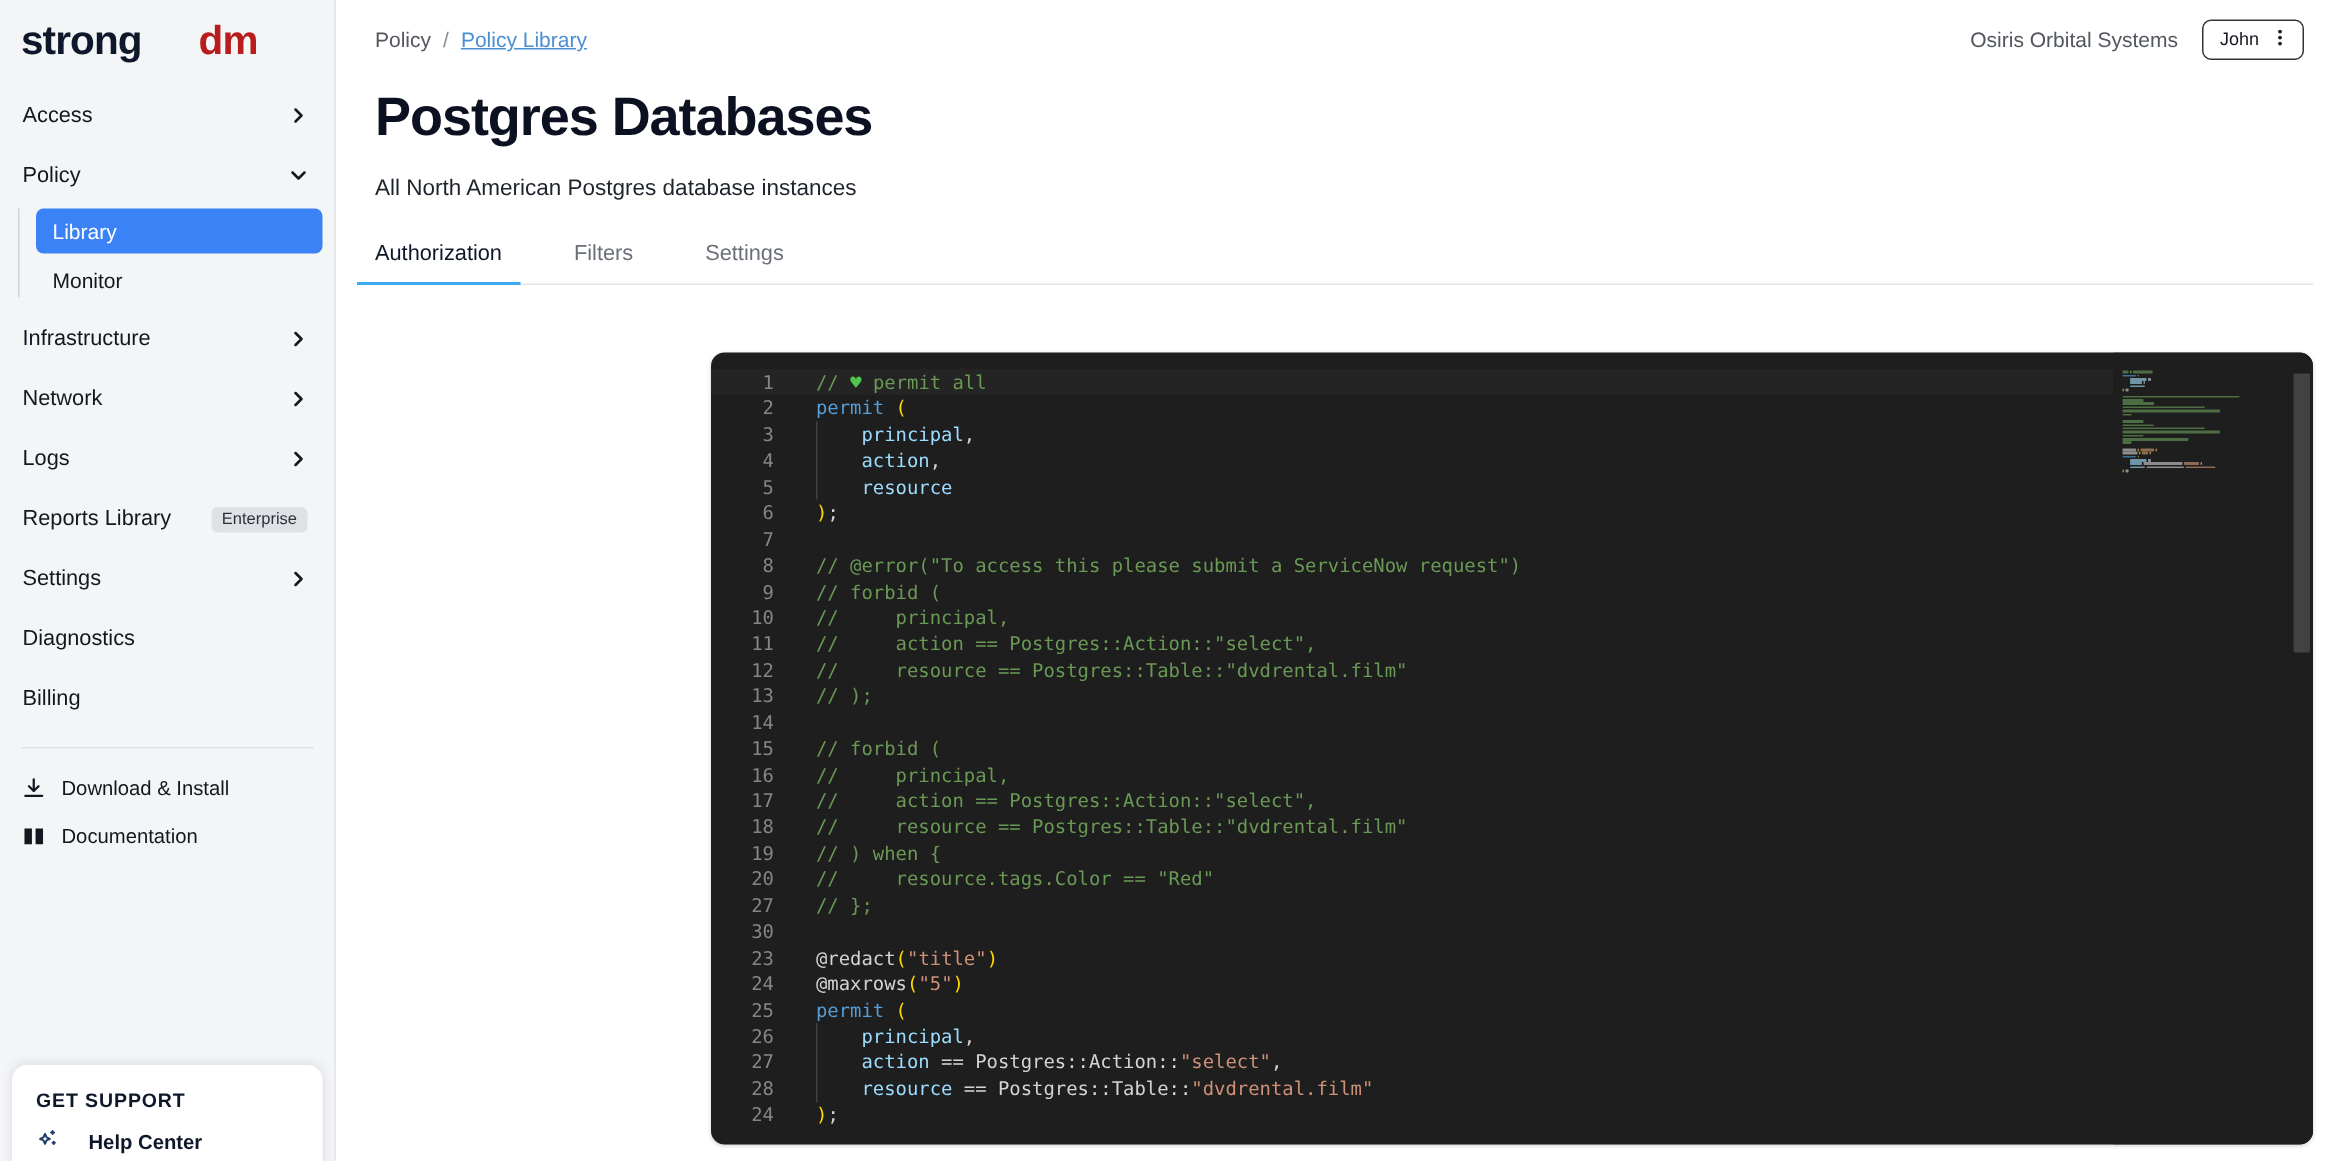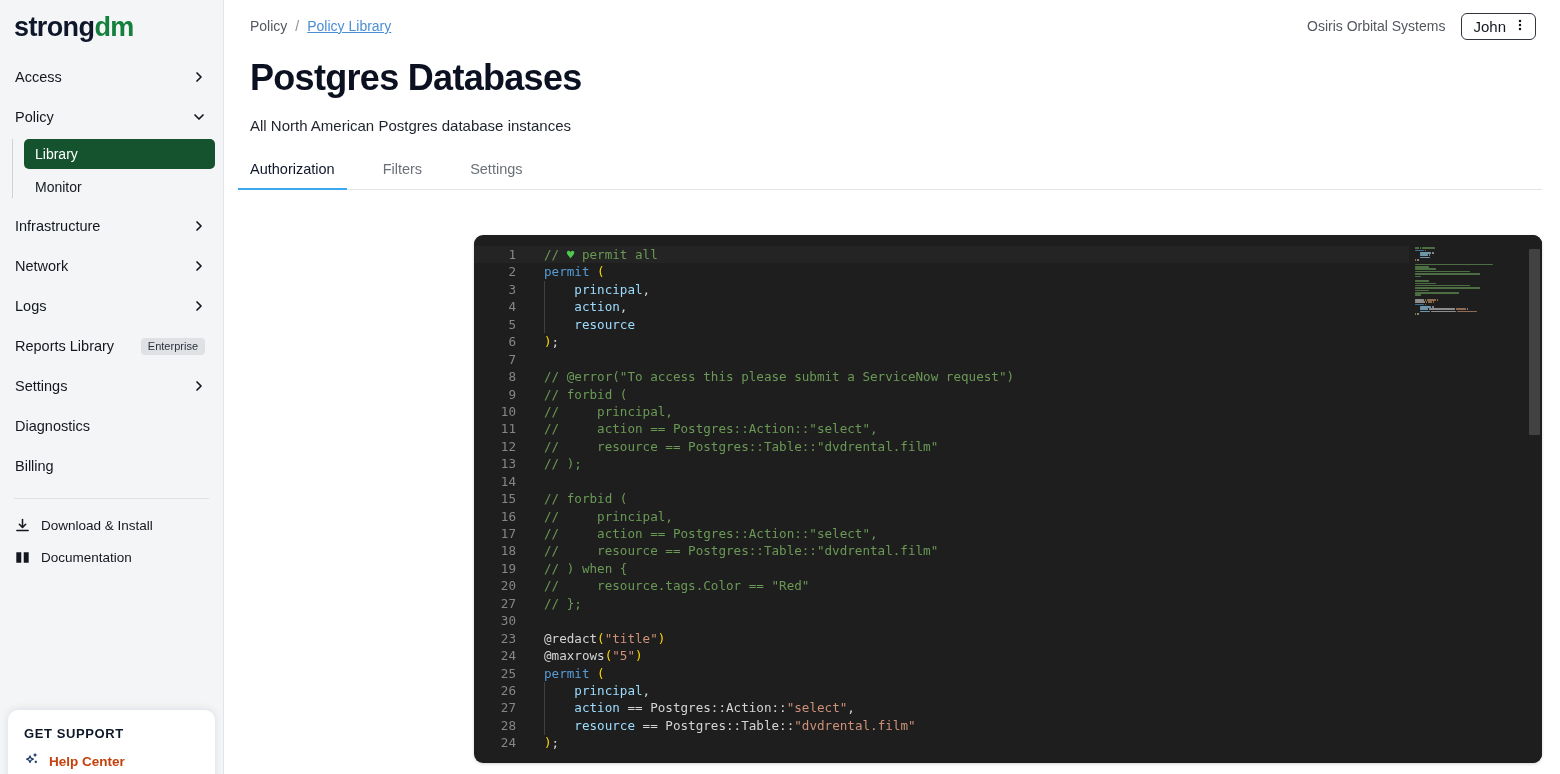--- a/index.html
+++ b/index.html
@@ -22,21 +22,21 @@
   }
   .logo {
     padding: 14px 0 0 14px;
     font-size: 27px;
     font-weight: 700;
     letter-spacing: -0.6px;
     line-height: 1;
     color: #0f172a;
     user-select: none;
   }
-  .logo .dm { color: #15803d; }
+  .logo .dm { color: #b91c1c; margin-left: 38px; }
 
   .nav { margin-top: 16px; }
   .nav-item {
     display: flex; align-items: center; justify-content: space-between;
     height: 40px;
     padding: 0 18px 0 15px;
     font-size: 14.5px;
     color: #14171f;
     cursor: pointer;
     position: relative;
@@ -71,21 +71,21 @@
     height: 30px;
     display: flex; align-items: center;
     padding: 0 11px;
     margin: 0 8px 3px 6px;
     font-size: 14px;
     color: #14171f;
     border-radius: 5px;
     cursor: pointer;
   }
   .subnav-item.active {
-    background: #14532d;
+    background: #3b82f6;
     color: #ffffff;
   }
 
   .divider {
     height: 1px; background: #dfe1e5;
     margin: 12px 14px 10px 14px;
   }
   .util-item {
     display: flex; align-items: center; gap: 11px;
     height: 32px;
@@ -104,23 +104,23 @@
     box-shadow: 0 -1px 8px rgba(16,24,40,0.10);
     padding: 16px 16px 10px 16px;
   }
   .support-title {
     font-size: 13px; font-weight: 700;
     letter-spacing: 0.6px;
     color: #0f172a;
     margin-bottom: 11px;
   }
   .support-link {
-    display: flex; align-items: center; gap: 10px;
+    display: flex; align-items: center; gap: 20px;
     font-size: 13.5px; font-weight: 700;
-    color: #c2410c;
+    color: #0f172a;
     cursor: pointer;
   }
 
   
   .main {
     flex: 1; height: 774px;
     position: relative;
     padding: 0 18px 0 0;
     overflow: hidden;
   }
@@ -137,21 +137,21 @@
     text-decoration: underline;
     cursor: pointer;
   }
   .topright { display: flex; align-items: center; gap: 16px; }
   .org { font-size: 14px; color: #53585f; }
   .user-btn {
     display: flex; align-items: center; gap: 8px;
     border: 1.4px solid #30353c;
     border-radius: 6px;
     padding: 4px 9px 4px 11px;
-    font-size: 15px;
+    font-size: 12px;
     color: #14171f;
     background: #fff;
     cursor: pointer;
     height: 27px;
   }
   .kebab { display: block; }
 
   .page-head { padding: 6px 0 0 26px; }
   .page-title {
     font-size: 36px; font-weight: 700;

